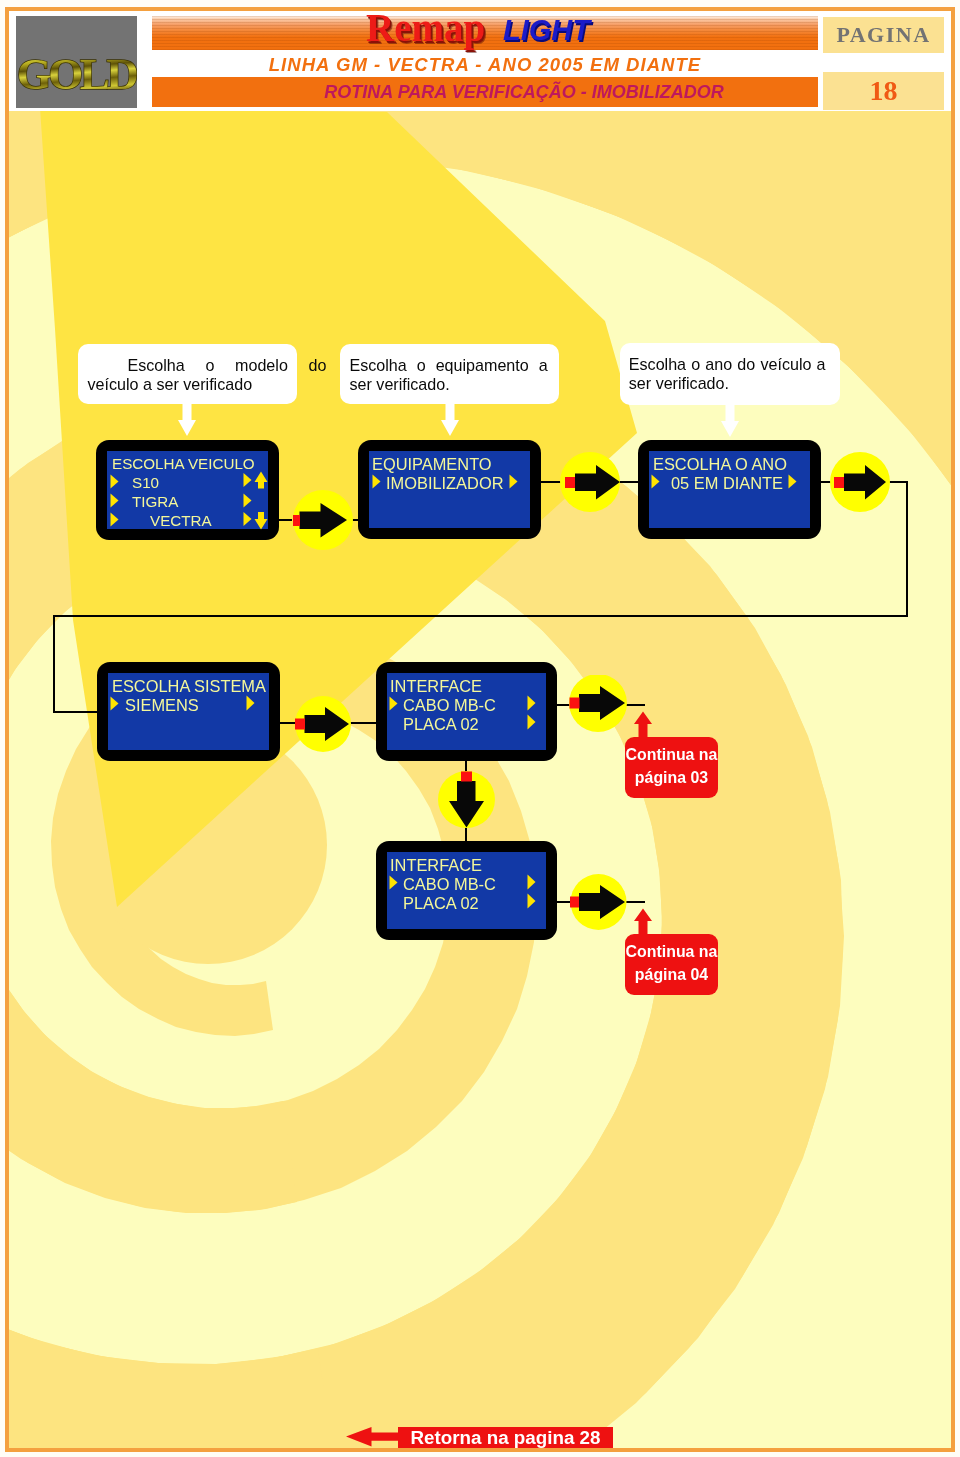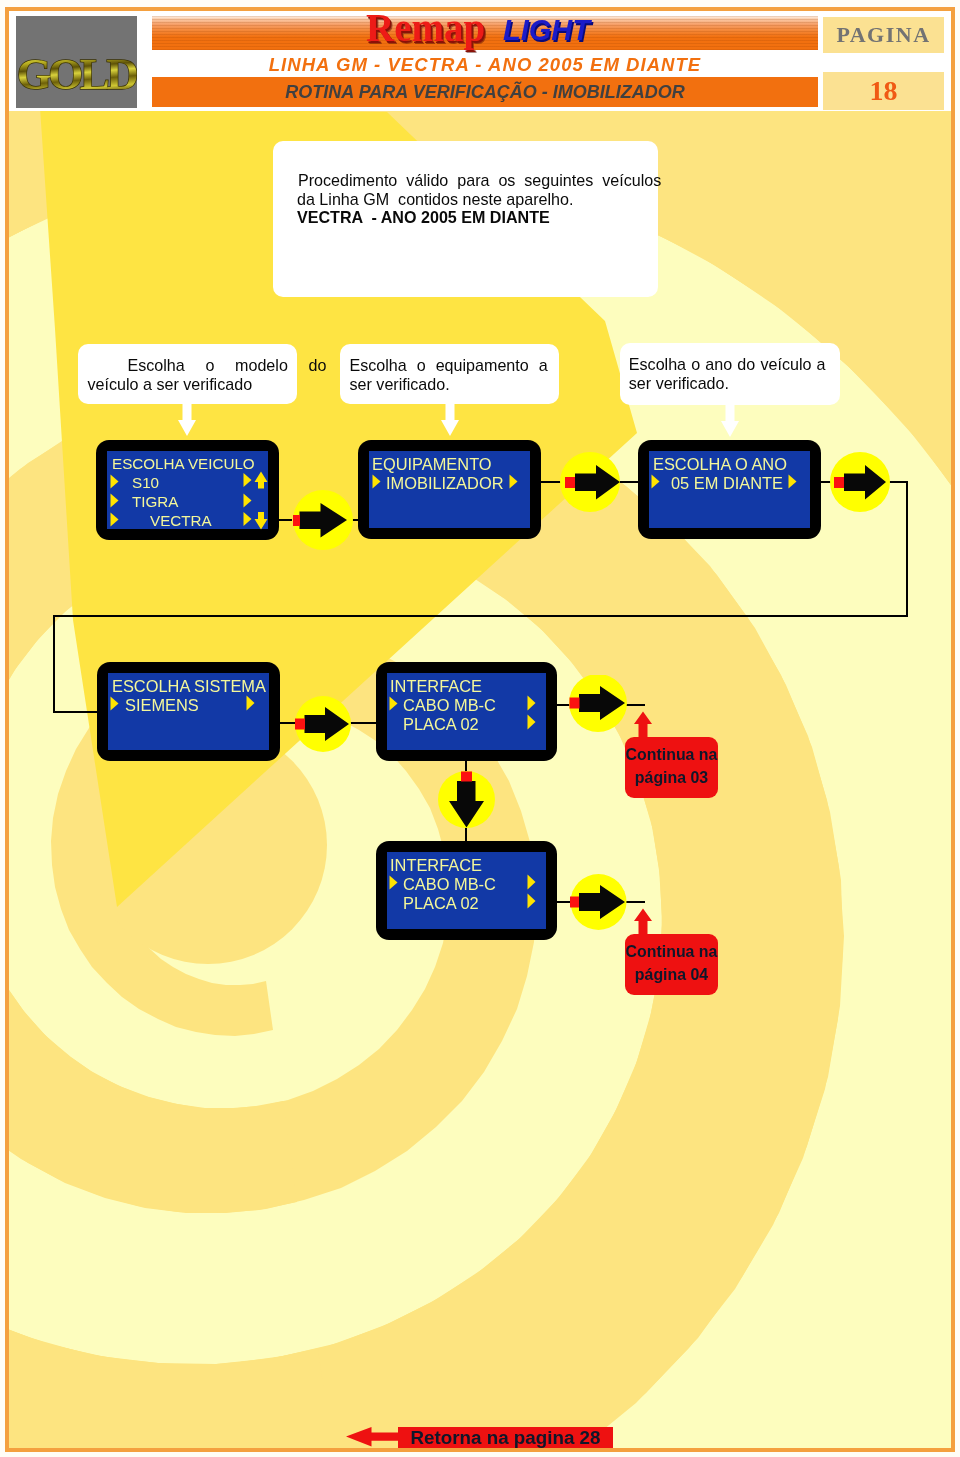--- a/index.html
+++ b/index.html
@@ -22,40 +22,40 @@
   #band2{position:absolute;left:143px;top:66px;width:666px;height:30px;background:#f2700f;}
   #brand-main{position:absolute;left:357px;top:-7px;font-family:"Liberation Serif",serif;font-weight:bold;
      font-size:39px;color:#ed1b17;line-height:47px;
      text-shadow:1.5px 1.5px 0 #8a1108, 2.5px 2.5px 0 rgba(70,8,4,.45);text-align:right;}
   #brand-sub{position:absolute;left:494px;top:0px;font-weight:bold;
      font-style:italic;font-size:29px;color:#1b1bc8;letter-spacing:0px;line-height:38px;
      text-shadow:1.5px 1.5px 0 #0b0b78;}
   #line1{position:absolute;left:143px;top:42px;width:666px;height:23px;
          text-align:center;color:#f2700f;font-weight:bold;font-style:italic;font-size:18.5px;
          line-height:23px;letter-spacing:1.05px;}
-  #line2{position:absolute;left:143px;top:66px;width:666px;height:30px;
-         text-align:center;color:#404040;font-weight:bold;font-style:italic;font-size:18px;
+  #line2{position:absolute;left:143px;top:66px;width:744px;height:30px;
+         text-align:center;color:#be185d;font-weight:bold;font-style:italic;font-size:18px;
          line-height:30px;}
   #pagina-box{position:absolute;left:814px;top:6px;width:121px;height:36px;background:#fbe192;}
   #pagina-lbl{width:121px;height:36px;line-height:36px;text-align:center;
      font-family:"Liberation Serif",serif;font-weight:bold;font-size:22px;color:#737373;letter-spacing:1.5px;}
   #pagenum-box{position:absolute;left:814px;top:61px;width:121px;height:38px;background:#fbe192;}
   #pagenum{width:121px;height:38px;line-height:38px;text-align:center;
      font-family:"Liberation Serif",serif;font-weight:bold;font-size:28px;color:#f05a14;}
 
   .note{position:absolute;background:#ffffff;border-radius:10px;}
   .note .l{position:absolute;color:#0a0a0a;font-size:16.1px;white-space:pre;line-height:18.7px;}
 
   .lcd{position:absolute;background:#000000;border-radius:13px;}
   .lcd .scr{position:absolute;left:11px;top:11px;right:11px;bottom:11px;background:#1239a6;}
   .lcd{font-size:15.2px;}
   .lcd .t{position:absolute;color:#f4f79a;font-size:inherit;white-space:pre;line-height:18.7px;}
 
   .redbox{position:absolute;background:#ee1111;border-radius:9px;
-     color:#0f172a;font-weight:bold;font-size:15.9px;text-align:center;line-height:22.5px;
+     color:#ffffff;font-weight:bold;font-size:15.9px;text-align:center;line-height:22.5px;
      box-sizing:border-box;white-space:nowrap;}
 
   .conn{position:absolute;background:#000;}
   .ysvg{position:absolute;}
 </style>
 </head>
 <body>
 
 <div id="page">
 
@@ -98,25 +98,20 @@
     <div id="line1">LINHA GM - VECTRA  - ANO 2005 EM DIANTE</div>
     <div id="line2">ROTINA PARA VERIFICAÇÃO -   IMOBILIZADOR</div>
     <div id="pagina-box">
       <div id="pagina-lbl">PAGINA</div>
     </div>
     <div id="pagenum-box">
       <div id="pagenum">18</div>
     </div>
   </div>
 
-  <div class="note" style="left:273px;top:141px;width:385px;height:156px;">
-    <div class="l" style="left:25px;top:30px;">Procedimento  válido  para  os  seguintes  veículos</div>
-    <div class="l" style="left:24px;top:48.7px;">da Linha GM  contidos neste aparelho.</div>
-    <div class="l" style="left:24px;top:67.4px;font-weight:bold;">VECTRA  - ANO 2005 EM DIANTE</div>
-  </div>
 
   <div class="note" style="left:78px;top:344px;width:219px;height:60px;">
     <div class="l" style="left:9.5px;top:12.3px;word-spacing:16.2px;padding-left:40px;">Escolha o modelo do</div>
     <div class="l" style="left:9.5px;top:31px;">veículo a ser verificado</div>
   </div>
   <div class="note" style="left:340px;top:344px;width:219px;height:60px;">
     <div class="l" style="left:9.5px;top:12.3px;word-spacing:5.5px;">Escolha o equipamento a</div>
     <div class="l" style="left:9.5px;top:31px;">ser verificado.</div>
   </div>
   <div class="note" style="left:620px;top:343px;width:220px;height:62px;">

